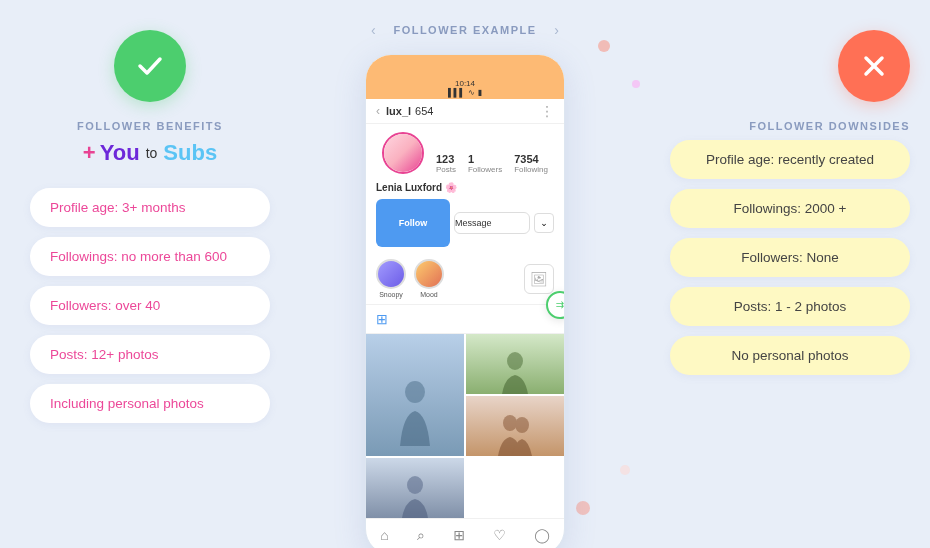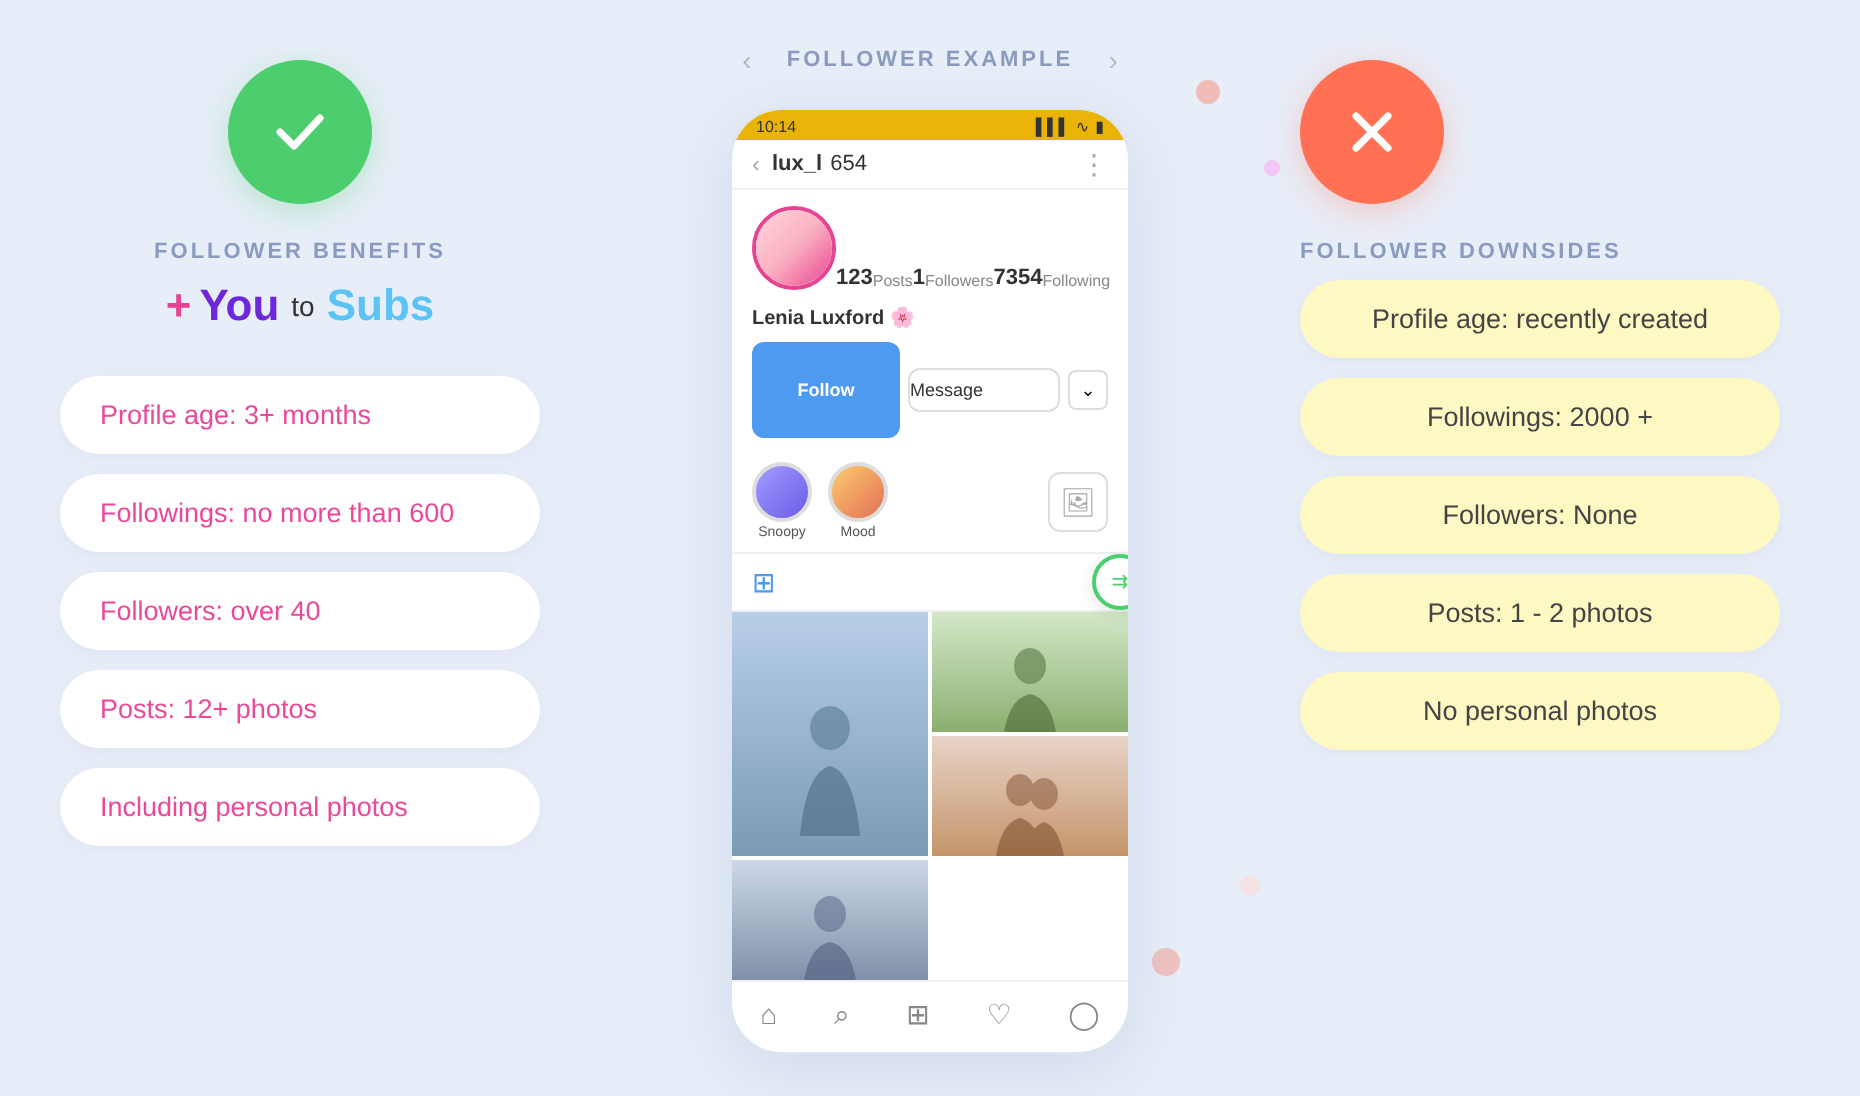--- a/index.html
+++ b/index.html
@@ -150,27 +150,28 @@
       width: 200px;
       background: white;
       border-radius: 26px;
       box-shadow: 0 8px 32px rgba(100,120,180,0.18);
       overflow: hidden;
       border: 1px solid #dde6f0;
       position: relative;
     }
 
     .phone-status-bar {
-      background: #eab308;
-      padding: 4px 12px 2px;
+      background: #fdba74;
+      padding: 24px 12px 2px;
       display: flex;
       justify-content: space-between;
       align-items: center;
       font-size: 8px;
       color: #333;
+      flex-direction: column;
     }
 
     .phone-status-icons {
       display: flex;
       gap: 3px;
       align-items: center;
       font-size: 8px;
     }
 
     .phone-nav {
@@ -229,22 +230,22 @@
     }
 
     .phone-avatar-inner {
       width: 100%;
       height: 100%;
       background: linear-gradient(135deg, #ffd6e0, #ffb3c6);
     }
 
     .phone-stat {
       display: flex;
-      flex-direction: row;
-      align-items: flex-end;
+      flex-direction: column;
+      align-items: flex-start;
     }
 
     .phone-stat-num {
       font-size: 11px;
       font-weight: 700;
       color: #333;
     }
 
     .phone-stat-label {
       font-size: 8px;
@@ -409,21 +410,21 @@
       box-shadow: 0 2px 8px rgba(0,0,0,0.1);
       font-size: 10px;
       color: #4cce6e;
     }
 
     
     .right-panel {
       width: 300px;
       display: flex;
       flex-direction: column;
-      align-items: flex-start;
+      align-items: flex-end;
       padding: 10px 20px;
       flex-shrink: 0;
     }
 
     .x-circle {
       width: 72px;
       height: 72px;
       border-radius: 50%;
       background: #ff7055;
       display: flex;

